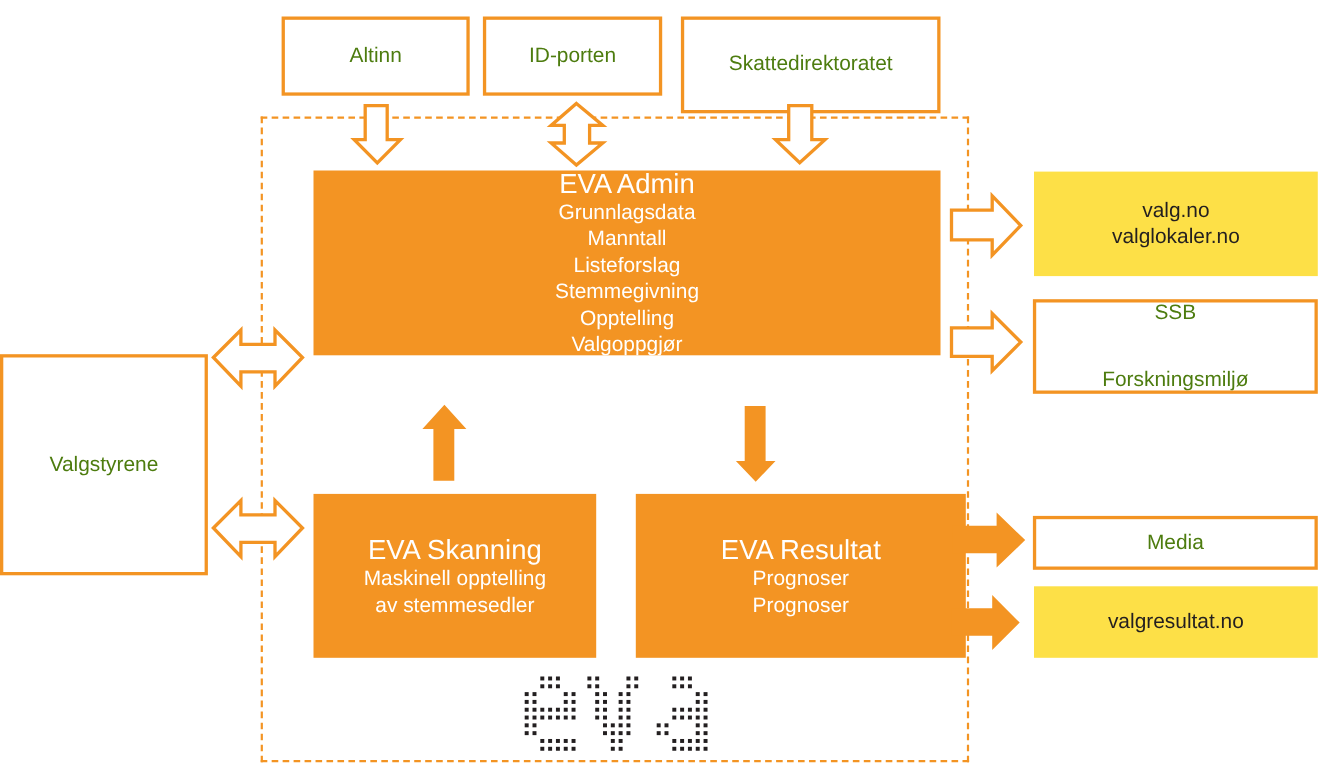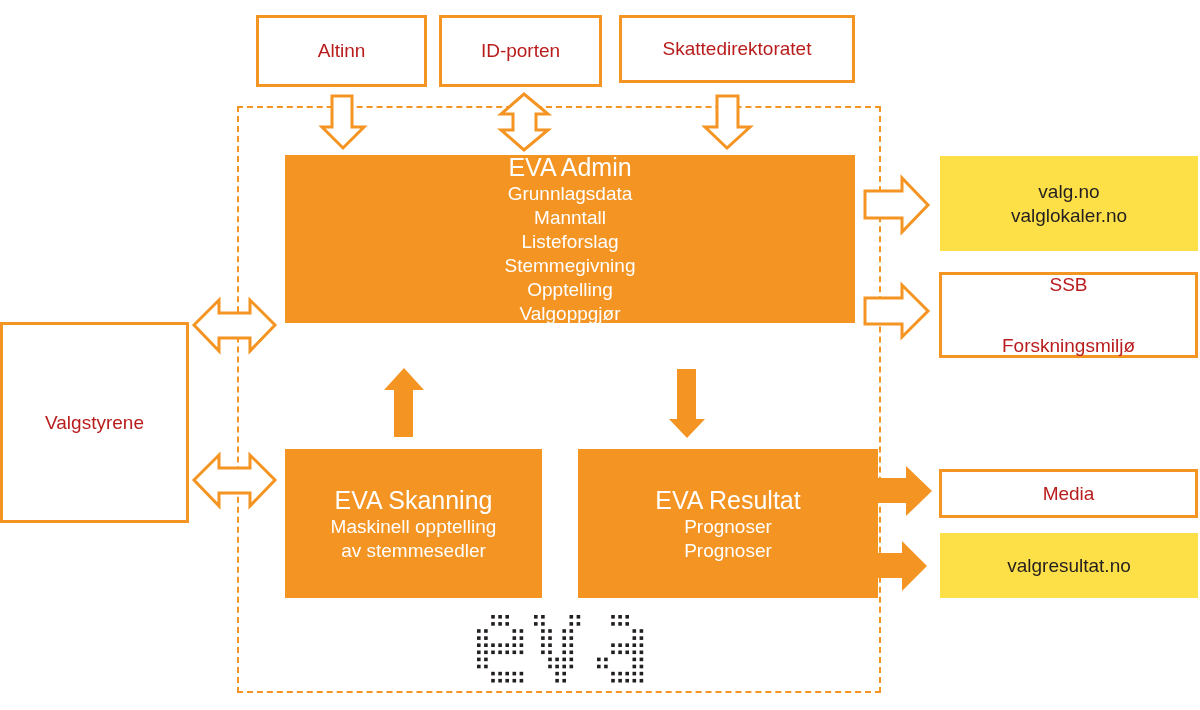--- a/index.html
+++ b/index.html
@@ -1,20 +1,20 @@
 <!DOCTYPE html>
 <html><head>
 <meta charset="utf-8">
 <style>
   html, body { margin: 0; padding: 0; background: #ffffff; }
   body { width: 1200px; height: 710px; position: relative; overflow: hidden;
          font-family: "Liberation Sans", "DejaVu Sans", sans-serif; }
   .box { position: absolute; box-sizing: border-box; display: flex; flex-direction: column;
          align-items: center; justify-content: center; text-align: center; }
-  .outline { border: 3px solid #f39423; background: #ffffff; color: #b91c1c; font-size: 19px; line-height: 24px; }
+  .outline { border: 3px solid #f39423; background: #ffffff; color: #4d7c0f; font-size: 19px; line-height: 24px; }
   .light { background: #fde047; color: #231f20; font-size: 19px; line-height: 24px; }
   .solid { background: #f39423; color: #ffffff; }
   .solid .title { font-size: 25px; line-height: 30px; }
   .solid .line { font-size: 19px; line-height: 24px; }
   #container { position: absolute; left: 237px; top: 106px; width: 644px; height: 587px;
                border: 2.5px dashed #f39423; box-sizing: border-box; }
   svg.overlay { position: absolute; left: 0; top: 0; width: 1200px; height: 710px; pointer-events: none; }
   .hollow { fill: #ffffff; stroke: #f39423; stroke-width: 3; stroke-linejoin: miter; }
   .filled { fill: #f39423; stroke: none; }
   .dot { fill: #231f20; }
@@ -23,21 +23,21 @@
 <body>
 
 <div id="container"></div>
 
 <div class="box outline" style="left:256px;top:15px;width:171px;height:72px;">
   <span>Altinn</span>
 </div>
 <div class="box outline" style="left:439px;top:15px;width:163px;height:72px;">
   <span>ID-porten</span>
 </div>
-<div class="box outline" style="left:619px;top:15px;width:236px;height:68px;">
+<div class="box outline" style="left:619px;top:15px;width:236px;height:88px;">
   <span>Skattedirektoratet</span>
 </div>
 
 <div class="box outline" style="left:0px;top:302px;width:189px;height:201px;margin-top:20px;">
   <span>Valgstyrene</span>
 </div>
 
 <div class="box solid" style="left:285px;top:155px;width:570px;height:168px;">
   <div class="title">EVA Admin</div>
   <div class="line">Grunnlagsdata</div>

